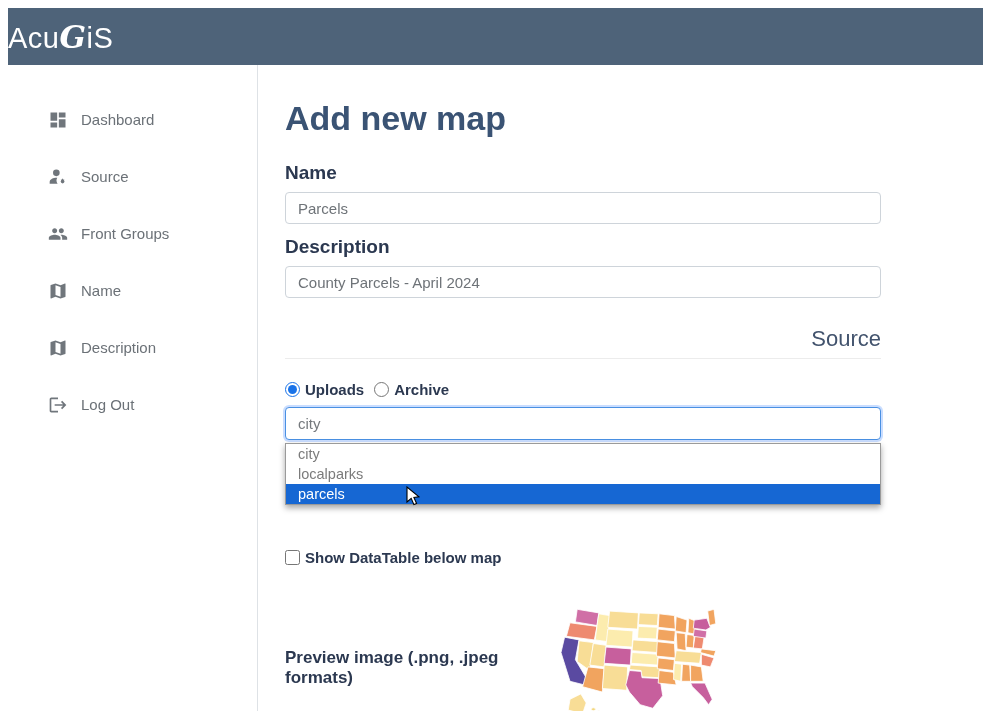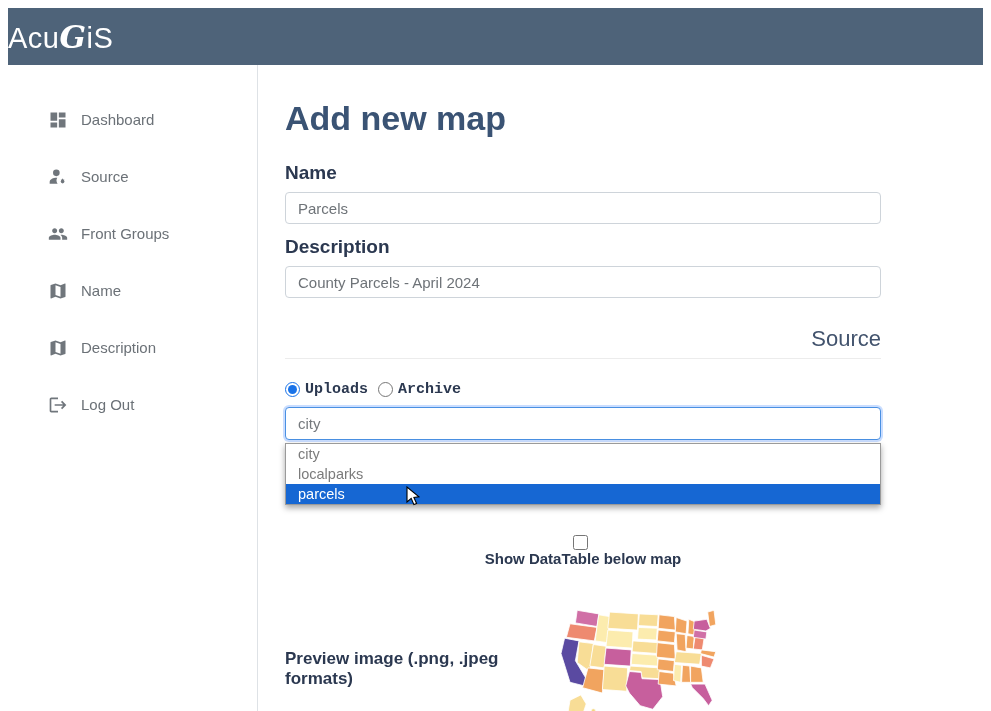--- a/index.html
+++ b/index.html
@@ -13,27 +13,27 @@
   .nav-item svg{fill:#70767c;flex-shrink:0;}
   .main{padding:20px 0 0 27px;}
   .content{width:596px;}
   h1{font-size:34px;color:#3a5374;margin:14px 0 24px;font-weight:700;}
   .field-label{font-size:19px;font-weight:700;color:#2b3850;margin:12px 0 8px;}
   .text-input{width:100%;box-sizing:border-box;height:32px;border:1px solid #ced4da;border-radius:4px;padding:0 12px;font-size:15px;color:#6e7378;background:#fff;outline:none;}
   .section-title{font-size:22px;color:#42536d;font-weight:500;margin:28px 0 6px;text-align:right;}
   .rule{border:none;border-top:1px solid #ececec;margin:0 0 22px;}
   .radio-row{display:flex;align-items:center;font-weight:700;color:#2b3850;font-size:15px;margin-bottom:9px;}
   input[type=radio],input[type=checkbox]{accent-color:#1a73e8;width:15px;height:15px;margin:0 5px 0 0;}
-  .radio-row label{margin-right:10px;font-family:Liberation Mono, monospace;}
+  .radio-row label{margin-right:10px;}
   .combo-input{width:100%;box-sizing:border-box;height:33px;border:1px solid #4a90e2;border-radius:4px;padding:0 12px;font-size:15px;color:#75797d;box-shadow:0 0 0 2px rgba(77,144,254,.30);outline:none;background:#fff;}
   .listbox{position:relative;border:1px solid #9a9a9a;background:#fff;box-shadow:0 3px 6px rgba(0,0,0,.35);margin-top:3px;}
   .option{height:20px;line-height:20px;padding-left:12px;font-size:14.5px;color:#7b7b7b;cursor:default;}
   .option.selected{background:#1667d3;color:#fff;}
   .cursor{position:absolute;left:120px;top:42px;width:14px;height:21px;}
-  .checkbox-row{display:flex;align-items:center;font-weight:700;color:#2b3850;font-size:15px;margin-top:30px;flex-direction:column;}
+  .checkbox-row{display:flex;align-items:center;font-weight:700;color:#2b3850;font-size:15px;margin-top:44px;}
   .preview-row{display:flex;align-items:center;margin-top:26px;}
   .preview-label{font-size:17px;font-weight:700;color:#2b3850;width:236px;flex-shrink:0;}
   .map-wrap{margin-left:22px;}
 </style>
 </head>
 <body>
 
 <div class="header">
   <div class="logo"><span>Acu</span><span class="g">G</span><span>iS</span></div>
 </div>

